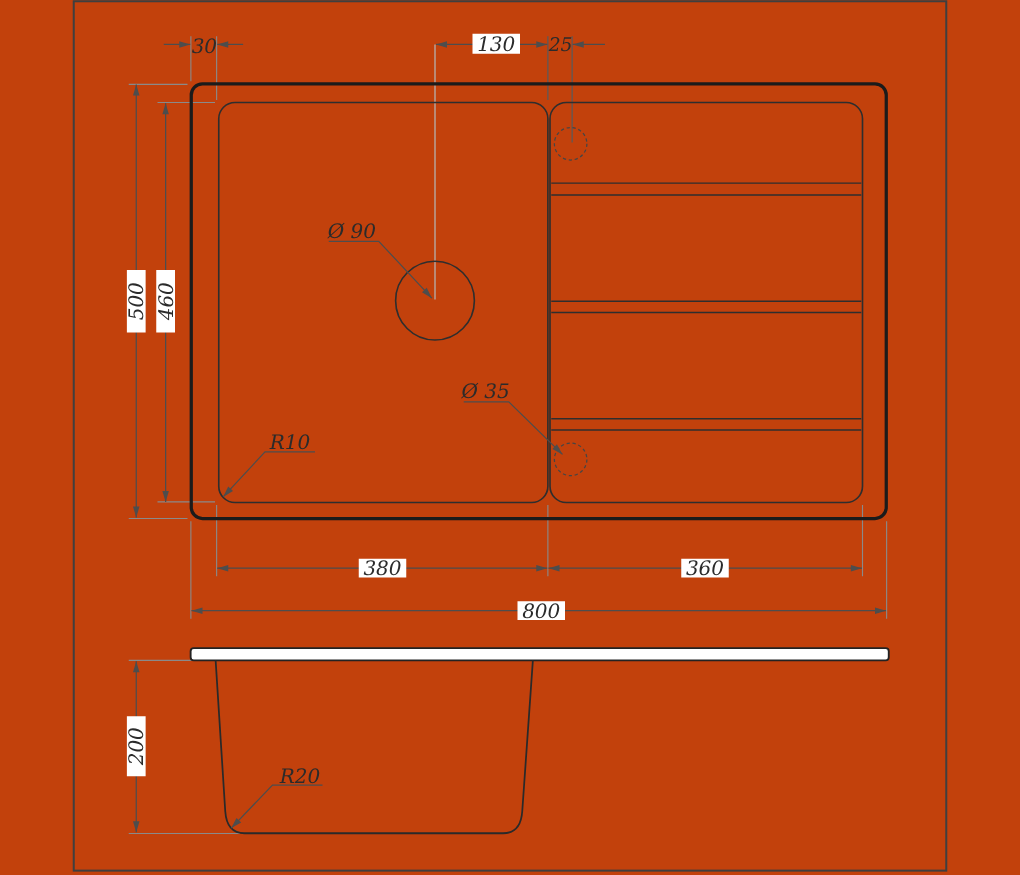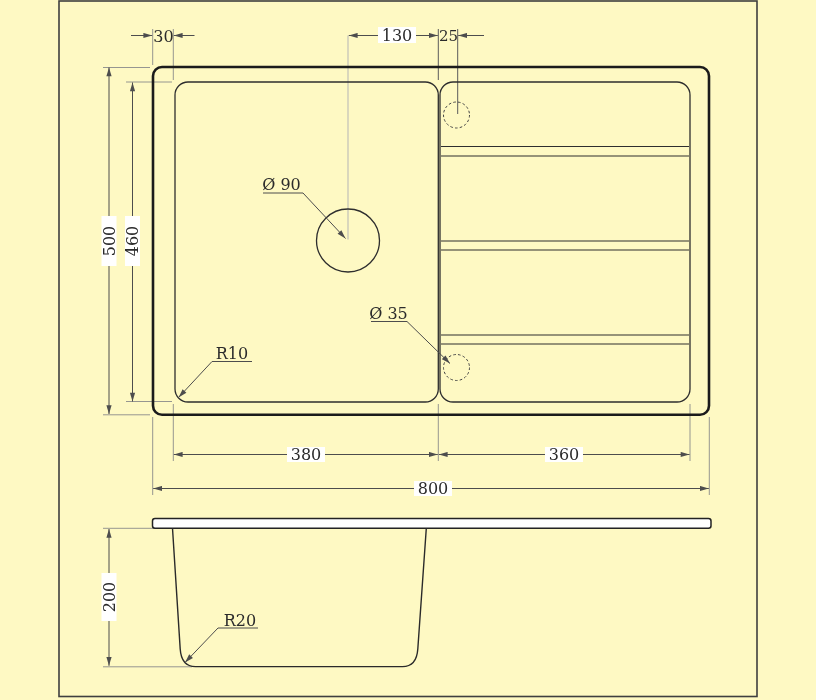--- a/index.html
+++ b/index.html
@@ -1,16 +1,16 @@
 <!DOCTYPE html>
 <html><head>
 <meta charset="utf-8">
 <style>
   html,body{margin:0;padding:0;background:#ffffff;}
-  .canvas{position:relative;width:816px;height:700px;background:#fef9c3;overflow:hidden;}
+  .canvas{position:relative;width:816px;height:700px;background:#c2410c;overflow:hidden;font-style:italic;}
   svg{display:block;}
   .dim-text{font-family:"DejaVu Serif","Liberation Serif",serif;font-size:16px;fill:#2b2b2b;}
   .dim-text-small{font-family:"DejaVu Serif","Liberation Serif",serif;font-size:15px;fill:#2b2b2b;}
   .outline-strong{stroke:#1b1b1b;stroke-width:2.6;fill:none;}
   .outline-med{stroke:#2e2e2e;stroke-width:1.3;fill:none;}
   .outline-thin{stroke:#2e2e2e;stroke-width:1.1;fill:none;}
   .dashline{stroke:#454545;stroke-width:1;fill:none;stroke-dasharray:2.6 2.2;}
   .dimline{stroke:#4d4d4d;stroke-width:1;fill:none;}
   .extline{stroke:#8a8a8a;stroke-width:0.9;fill:none;}
   .extline-dark{stroke:#5a5a5a;stroke-width:1;fill:none;}

